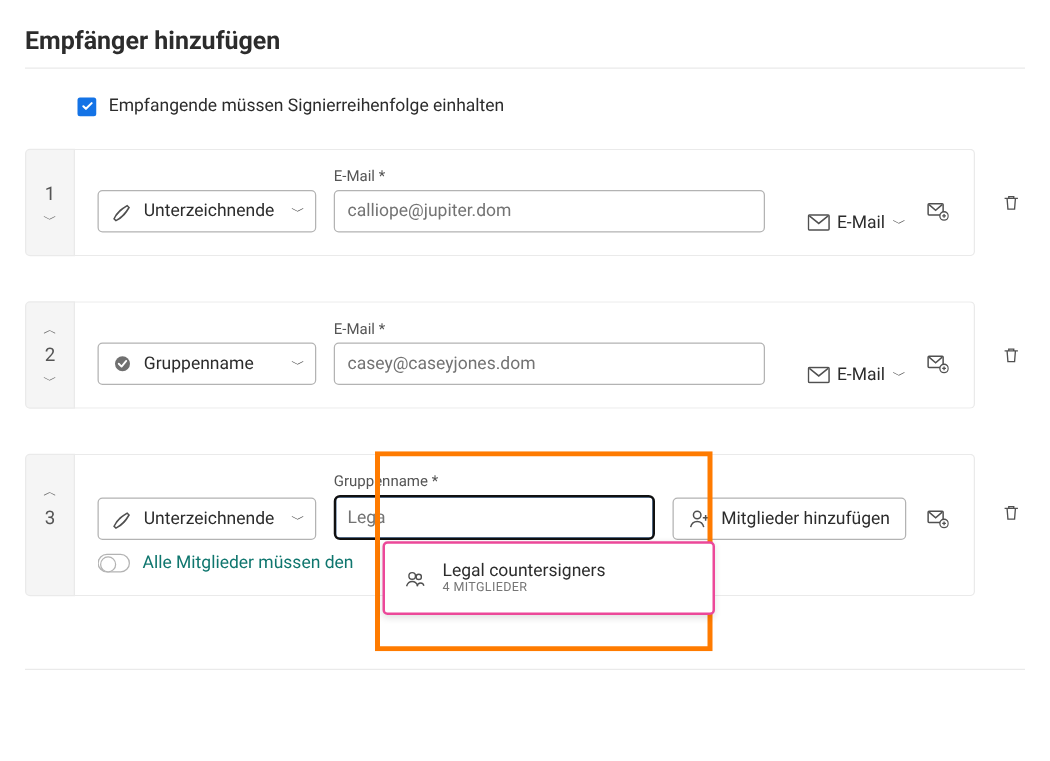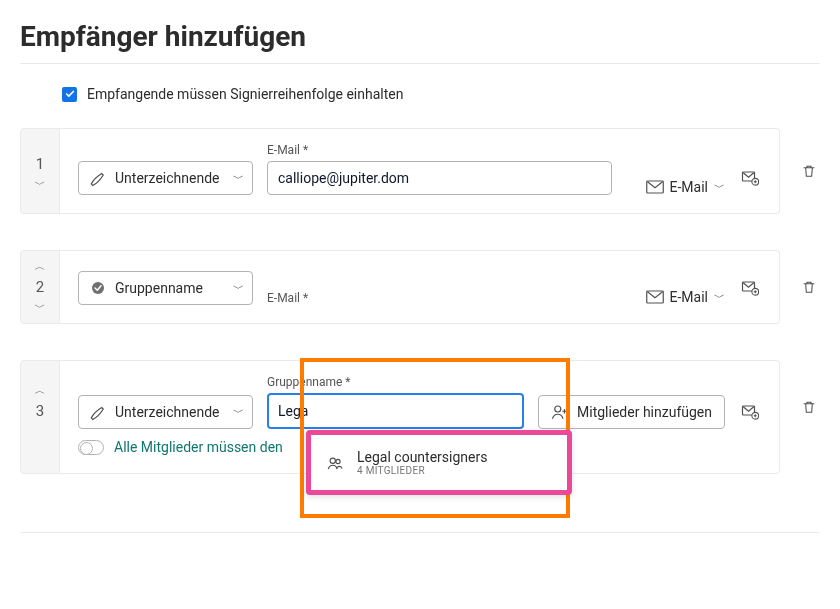--- a/index.html
+++ b/index.html
@@ -4,21 +4,21 @@
 <style>
   * { box-sizing: border-box; }
   body {
     font-family: -apple-system, BlinkMacSystemFont, "Segoe UI", Roboto, Arial, sans-serif;
     margin: 0;
     padding: 20px 20px 0 20px;
     color: #2c2c2c;
     font-size: 14px;
     background: #fff;
   }
-  h1 { font-size: 28px; font-weight: 700; margin: 0 0 10px 0; }
+  h1 { font-size: 20px; font-weight: 700; margin: 0 0 10px 0; }
   .hr { border: none; border-top: 1px solid #eaeaea; margin: 0 0 22px 0; }
 
   .checkbox-row { display: flex; align-items: center; gap: 10px; margin-bottom: 26px; margin-left: 42px; }
   .cb {
     width: 15px; height: 15px; background: #1473e6; border-radius: 2px;
     display: flex; align-items: center; justify-content: center;
   }
   .cb svg { width: 10px; height: 10px; }
 
   .recipient {
@@ -46,21 +46,21 @@
   }
   .role .icon { width: 18px; height: 18px; display:flex; align-items:center; justify-content:center; }
   .role .lbl { flex: 1; font-size: 14px; }
   .role .chev { font-size: 11px; color: #4b4b4b; }
 
   .field { display: flex; flex-direction: column; gap: 4px; flex: 1; }
   .field label { font-size: 12px; color: #555; }
   .field label .req::after { content: " *"; }
   .field input {
     border: 1px solid #b3b3b3; border-radius: 4px; height: 34px;
-    padding: 0 10px; font-size: 14px; color: #0f172a;
+    padding: 0 10px; font-size: 14px; color: #737373;
     font-family: inherit;
   }
 
   .delivery {
     display: flex; align-items: center; gap: 6px; cursor: pointer;
     font-size: 14px; margin-left: 20px; flex-shrink: 0;
   }
   .delivery svg { width: 18px; height: 14px; }
   .delivery .chev { font-size: 11px; color: #4b4b4b; }
 
@@ -93,21 +93,21 @@
     width: 11px; height: 11px; border: 1px solid #b3b3b3; border-radius: 50%; background: #fff;
   }
 
   .highlight-overlay {
     position: absolute; border: 4px solid #ff7b00; pointer-events: none;
     left: 280px; top: -2px; width: 270px; height: 160px;
   }
 
   .dropdown {
     position: absolute; left: 286px; top: 70px; width: 266px;
-    background: #fff; border: 5px solid #ec4899; border-radius: 4px;
+    background: #fff; border: 2px solid #ec4899; border-radius: 4px;
     box-shadow: 0 2px 6px rgba(0,0,0,0.12); padding: 6px 0;
   }
   .dd-item { display: flex; gap: 12px; padding: 8px 14px; cursor: pointer; }
   .dd-item .ico { width: 20px; display: flex; align-items: center; justify-content: center; }
   .dd-text { display: flex; flex-direction: column; }
   .dd-name { font-size: 14px; color: #2c2c2c; }
   .dd-sub  { font-size: 10px; color: #767676; letter-spacing: 0.3px; }
 
   .footer-hr { border: none; border-top: 1px solid #eaeaea; margin: 58px 0 0 0; }
 </style>
@@ -186,20 +186,21 @@
           <svg viewBox="0 0 24 24">
               <circle cx="12" cy="12" r="8" fill="#707070"></circle>
               <path d="M8 12l3 3 5-6" fill="none" stroke="#fff" stroke-width="2" stroke-linecap="round" stroke-linejoin="round"></path>
             </svg>
         </span>
         <span class="lbl">Gruppenname</span>
         <span class="chev">﹀</span>
       </div>
       <div class="field">
         <label><span class="req">E-Mail</span></label>
+        <input type="text" value="casey@caseyjones.dom" style="">
       </div>
       <div class="delivery">
         <svg viewBox="0 0 24 18">
             <rect x="1" y="1" width="22" height="16" rx="1" fill="none" stroke="#505050" stroke-width="1.6"></rect>
             <path d="M2 2l10 8 10-8" fill="none" stroke="#505050" stroke-width="1.6"></path>
           </svg>
         <span>E-Mail</span>
         <span class="chev">﹀</span>
       </div>
       <span class="ibtn">

